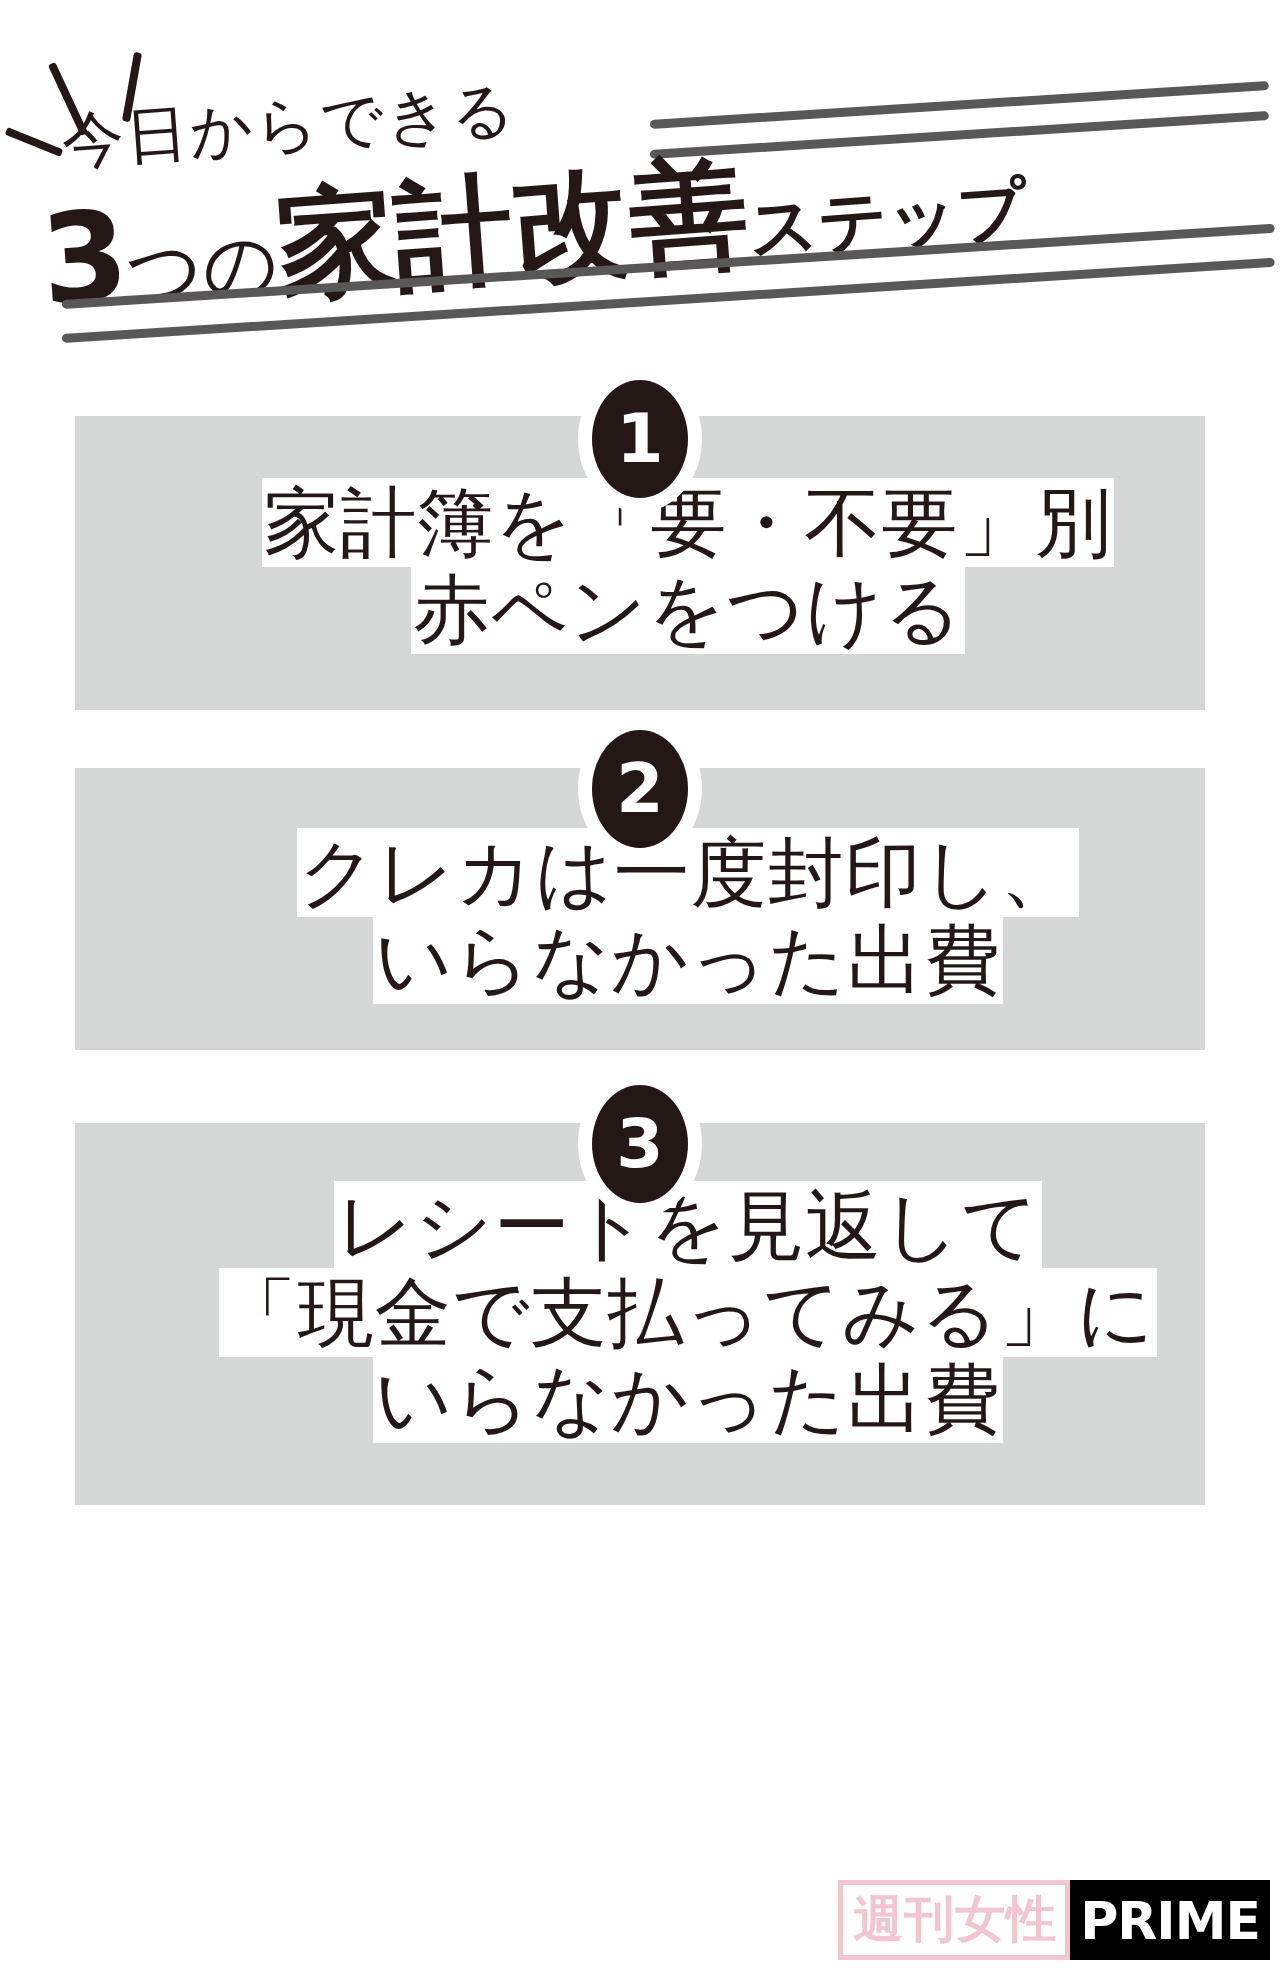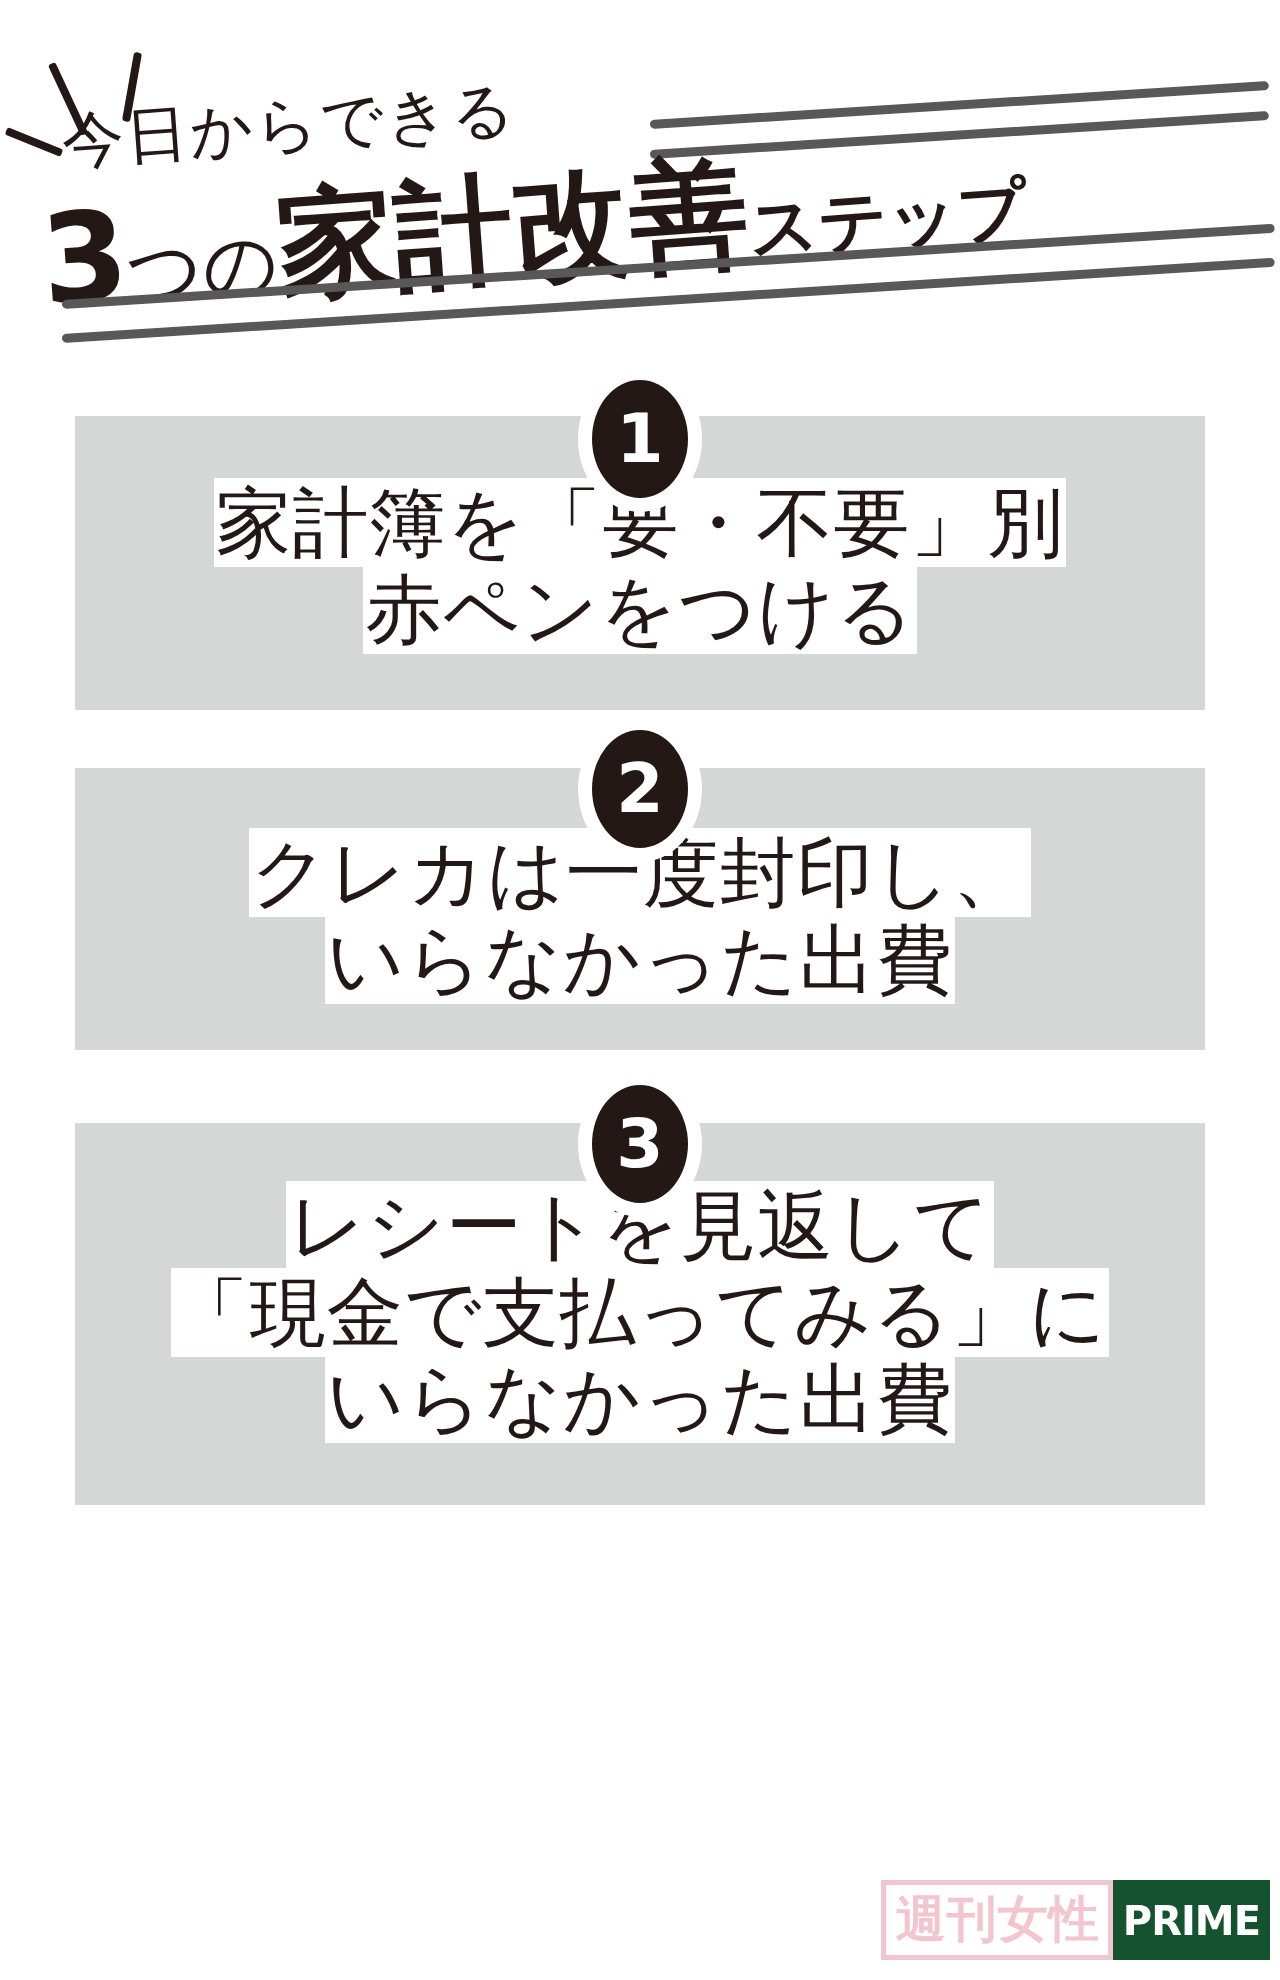--- a/index.html
+++ b/index.html
@@ -132,20 +132,21 @@
     line-height: 1;
     box-shadow: 0 0 0 14px #ffffff;
     z-index: 4;
   }
   .lines {
     position: absolute;
     left: 0;
     width: 1130px;
     text-align: center;
     z-index: 2;
+    padding-left: 48px;
   }
   .line {
     display: block;
     font-size: 76px;
     line-height: 1.14;
     letter-spacing: 1px;
     color: #231815;
     white-space: nowrap;
     font-family: "DejaVu Sans", sans-serif;
     position: relative;
@@ -188,23 +189,23 @@
     color: #f3c6cf;
     font-size: 50px;
     font-weight: 700;
     line-height: 1;
     padding: 9px 8px 11px 10px;
     letter-spacing: 1px;
     font-family: "DejaVu Sans", sans-serif;
     white-space: nowrap;
   }
   .logo-en {
-    background: #14532d;
+    background: #000000;
     color: #ffffff;
-    font-size: 40px;
+    font-size: 52px;
     font-weight: 700;
     line-height: 1;
     padding: 12px 10px 10px 10px;
     letter-spacing: -1px;
     font-family: "DejaVu Sans", sans-serif;
     white-space: nowrap;
     display: flex;
     align-items: center;
   }
 </style>

